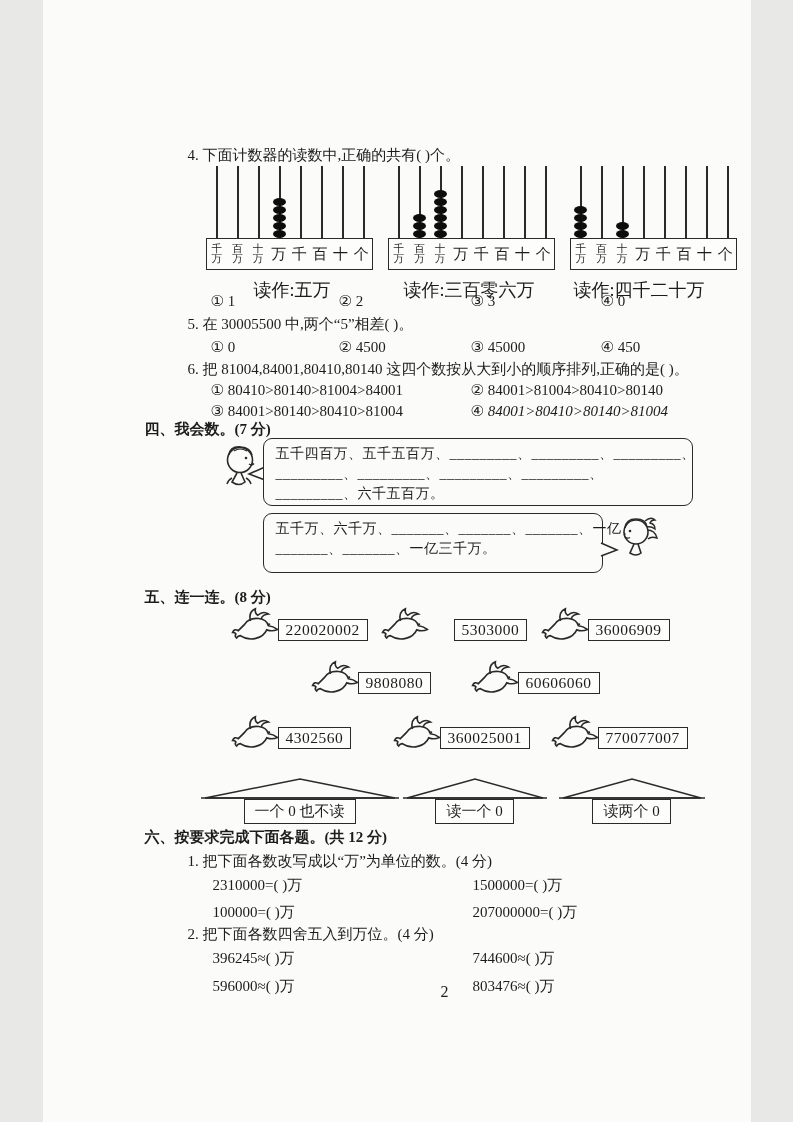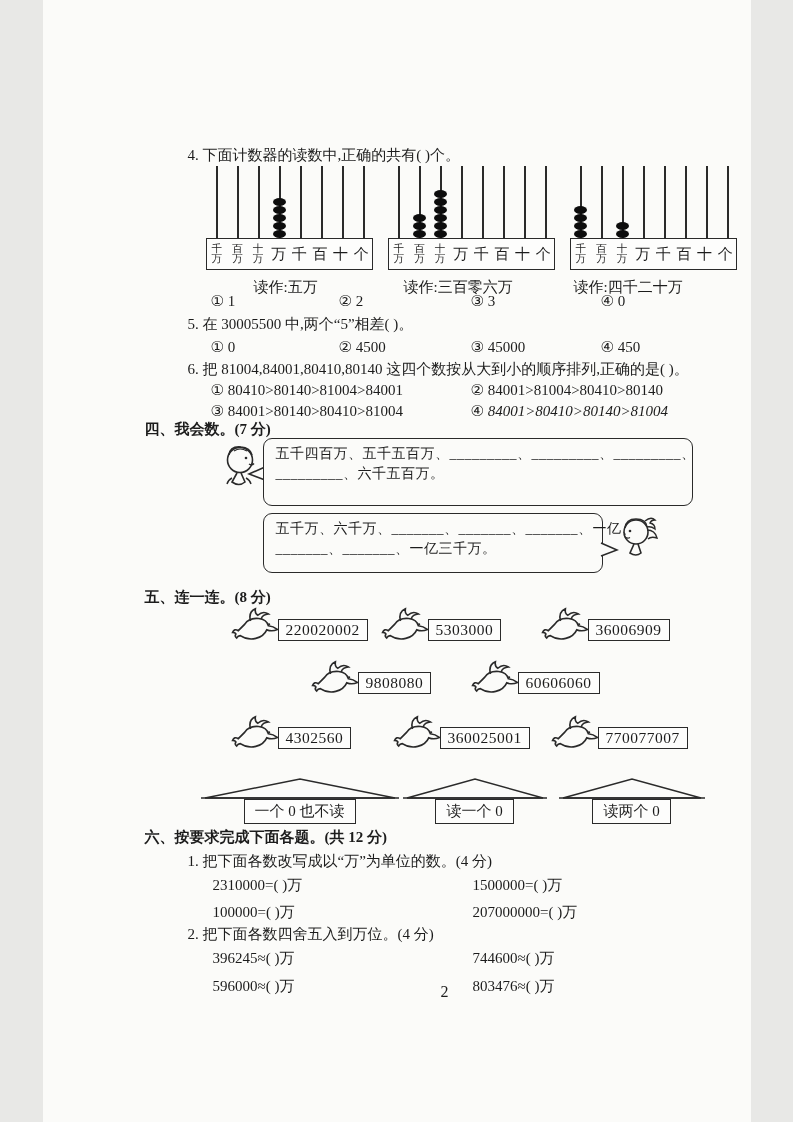--- a/index.html
+++ b/index.html
@@ -17,21 +17,21 @@
   .counter { position:absolute; width:167px; }
   .rods { position:relative; height:72px; }
   .rod { position:absolute; top:0; width:2px; height:72px; background:#2a2a2a; }
   .bead { position:absolute; width:13px; height:8px; border-radius:50%; background:#0d0d0d; }
   .counter-box {
     display:flex; height:32px; border:1.5px solid #2a2a2a; background:#fdfdfc;
     align-items:center;
   }
   .counter-box .cell { flex:1; text-align:center; font-size:15px; line-height:15px; }
   .counter-box .cell.stacked div { font-size:10.5px; line-height:10.5px; }
-  .reading { margin-top:8px; font-size:15px; }
+  .reading { margin-top:8px; font-size:18px; }
   .counter[data-counter="0"] .reading { padding-left:48px; }
   .counter[data-counter="1"] .reading { padding-left:16px; }
   .counter[data-counter="2"] .reading { padding-left:4px; }
 
   
   .opt { position:absolute; font-size:15px; white-space:nowrap; }
 
   
   .bubble {
     position:absolute; border:1.5px solid #2a2a2a; border-radius:9px;
@@ -210,20 +210,21 @@
     <path d="M34 22 q3 2 5 -0.5" fill="none" stroke="#2a2a2a" stroke-width="1.4"></path>
     <path d="M22 31 l-5 9 q7 5 13 0 l-4 -9" fill="none" stroke="#2a2a2a" stroke-width="1.6"></path>
     <path d="M17 36 q-4 2 -5 6 M31 36 q4 2 5 6" fill="none" stroke="#2a2a2a" stroke-width="1.4"></path>
   </svg>
   <svg class="tail" style="left:204px; top:464px;" width="20" height="20">
     <path d="M18 3 L2 10 L18 16" fill="#fbfbf9" stroke="#2a2a2a" stroke-width="1.5"></path>
   </svg>
 
   <div class="bubble" style="left:220px; top:438px; width:430px; height:68px;">
     <div class="bline">五千四百万、五千五百万、_________、_________、_________、</div>
+    <div class="bline">_________、_________、_________、_________、</div>
     <div class="bline">_________、六千五百万。</div>
   </div>
 
   <div class="bubble" style="left:220px; top:513px; width:340px; height:60px;">
     <div class="bline">五千万、六千万、_______、_______、_______、一亿、</div>
     <div class="bline">_______、_______、一亿三千万。</div>
   </div>
   <svg class="tail" style="left:556px; top:540px;" width="20" height="20">
     <path d="M2 3 L18 10 L2 16" fill="#fbfbf9" stroke="#2a2a2a" stroke-width="1.5"></path>
   </svg>
@@ -242,21 +243,21 @@
   <div class="bird-group" style="left:188px; top:603px;">
     <span class="bird-icon">
   <svg viewBox="0 0 64 48" width="52" height="44">
     <path d="M9 31 q-5 -3 -7 2 q3 0 4 2 q-2 3 1 5 q1.5 -3 4.5 -3 q9 6 19 3.5 q10 -2.5 13.5 -10.5 q7 2.5 13 -0.5 q-5 -4 -11 -4.5 q-2 -8 -12 -9 q-12 -1 -17 7 q-4.5 4.5 -8 8z" fill="none" stroke="#2a2a2a" stroke-width="2"></path>
     <path d="M24 19 q-3 -11 6 -15 q-1 6 3 8 q6.5 -6 13 -1.5 q-7 0.5 -9 6" fill="none" stroke="#2a2a2a" stroke-width="2"></path>
     <circle cx="47" cy="23" r="1.3" fill="#2a2a2a"></circle>
   </svg>
 </span>
     <span class="num-box">220020002</span>
   </div>
-  <div class="bird-group" style="left:338px; top:603px;">
+  <div class="bird-group" style="left:338px; top:603px;gap:26px;">
     <span class="bird-icon">
   <svg viewBox="0 0 64 48" width="52" height="44">
     <path d="M9 31 q-5 -3 -7 2 q3 0 4 2 q-2 3 1 5 q1.5 -3 4.5 -3 q9 6 19 3.5 q10 -2.5 13.5 -10.5 q7 2.5 13 -0.5 q-5 -4 -11 -4.5 q-2 -8 -12 -9 q-12 -1 -17 7 q-4.5 4.5 -8 8z" fill="none" stroke="#2a2a2a" stroke-width="2"></path>
     <path d="M24 19 q-3 -11 6 -15 q-1 6 3 8 q6.5 -6 13 -1.5 q-7 0.5 -9 6" fill="none" stroke="#2a2a2a" stroke-width="2"></path>
     <circle cx="47" cy="23" r="1.3" fill="#2a2a2a"></circle>
   </svg>
 </span>
     <span class="num-box">5303000</span>
   </div>
   <div class="bird-group" style="left:498px; top:603px;">

